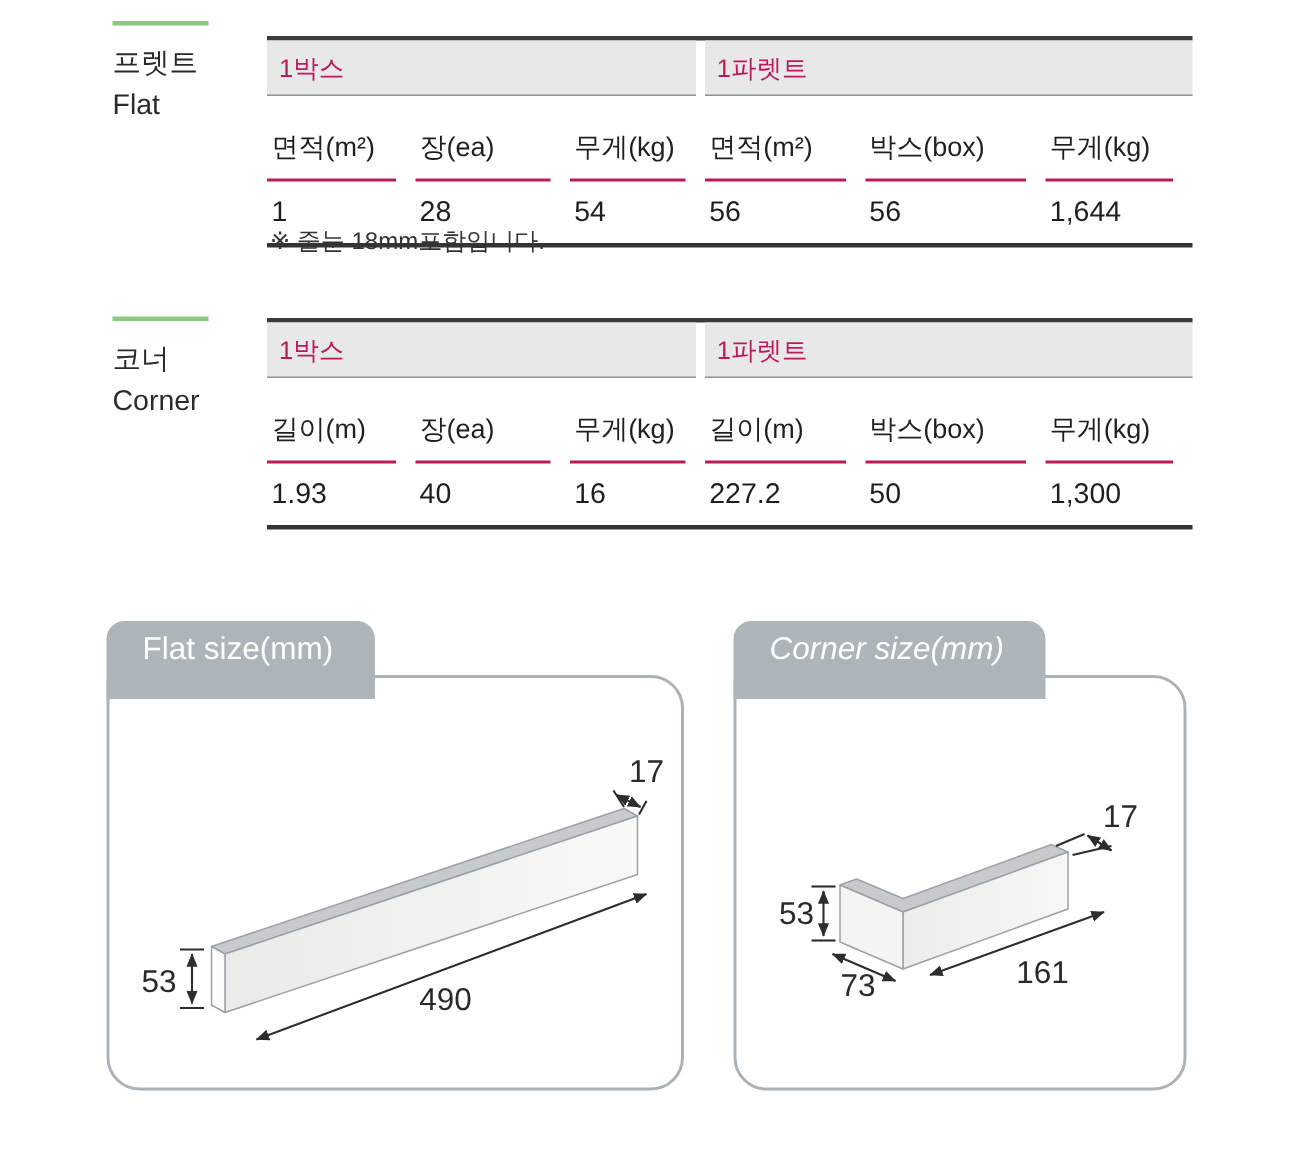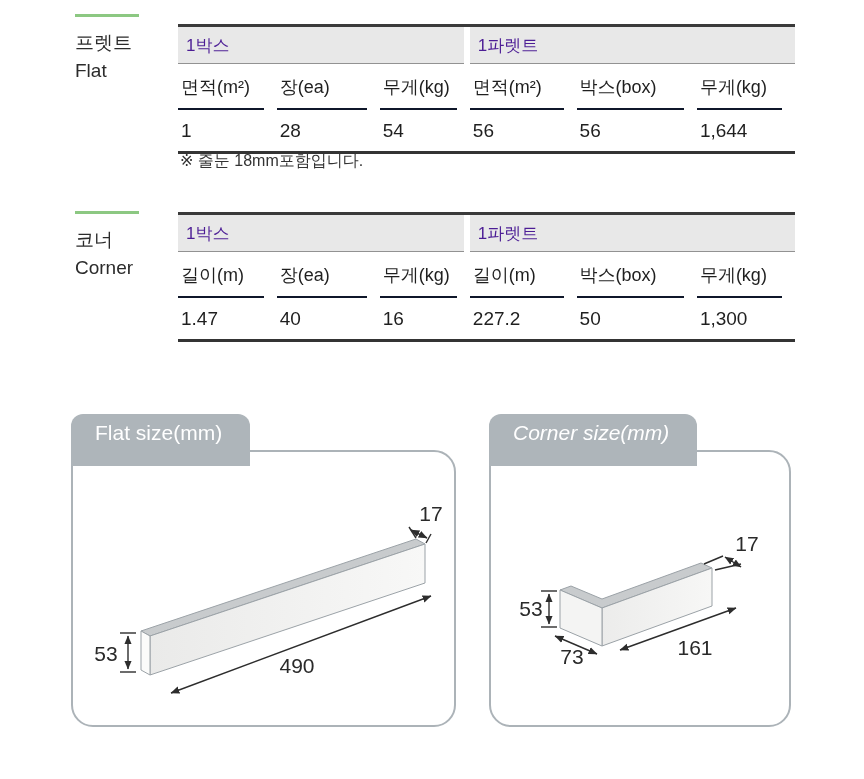--- a/index.html
+++ b/index.html
@@ -10,23 +10,23 @@
   
   .sec-label{position:absolute;left:75px;width:100px;}
   .gline{width:64px;height:3px;background:#8CC882;margin-bottom:12px;}
   .sec-ko{font-size:19px;color:#2b2b2b;line-height:1.45;}
   .sec-en{font-size:19px;color:#2b2b2b;line-height:1.45;}
 
   
   .spec-table{position:absolute;left:178px;width:617px;border-collapse:separate;border-spacing:0;
     border-top:3px solid #3a3a3a;border-bottom:3px solid #343434;}
   .spec-table td{padding:0;vertical-align:middle;}
-  .gwrap{background:#E8E8E8;border-bottom:1.5px solid #929292;padding:7px 8px 6px 8px;font-size:17px;color:#4c1d95;}
+  .gwrap{background:#E8E8E8;border-bottom:1.5px solid #929292;padding:7px 8px 6px 8px;font-size:17px;color:#be185d;}
   .gwrap.gap{margin-right:6px;}
-  .hwrap{border-bottom:2px solid #0f172a;padding:11px 2px 9px 3px;margin-right:13px;font-size:18px;color:#1f1f1f;}
+  .hwrap{border-bottom:2px solid #be185d;padding:22px 2px 9px 3px;margin-right:13px;font-size:18px;color:#1f1f1f;}
   .vwrap{padding:10px 2px 9px 3px;font-size:19px;color:#1f1f1f;}
   .note{position:absolute;left:180px;font-size:16px;color:#333;}
 
   
   .panel-tab{position:absolute;top:414px;height:52px;background:#AEB5BA;border-radius:12px 12px 0 0;
     color:#fff;font-size:21px;line-height:38px;padding:0 28px 0 24px;z-index:2;}
   .panel-body{position:absolute;top:450px;height:277px;background:#fff;border:2px solid #ACB3B8;
     border-radius:4px 22px 22px 22px;z-index:1;}
   .panel-body svg{display:block;width:100%;height:100%;}
   .dimtxt{font-size:21px;fill:#2a2a2a;}
@@ -146,21 +146,21 @@
           </td>
       <td>
             <div class="hwrap">박스(box)</div>
           </td>
       <td>
             <div class="hwrap">무게(kg)</div>
           </td>
     </tr>
     <tr>
       <td>
-            <div class="vwrap">1.47</div>
+            <div class="vwrap">1.93</div>
           </td>
       <td>
             <div class="vwrap">40</div>
           </td>
       <td>
             <div class="vwrap">16</div>
           </td>
       <td>
             <div class="vwrap">227.2</div>
           </td>

